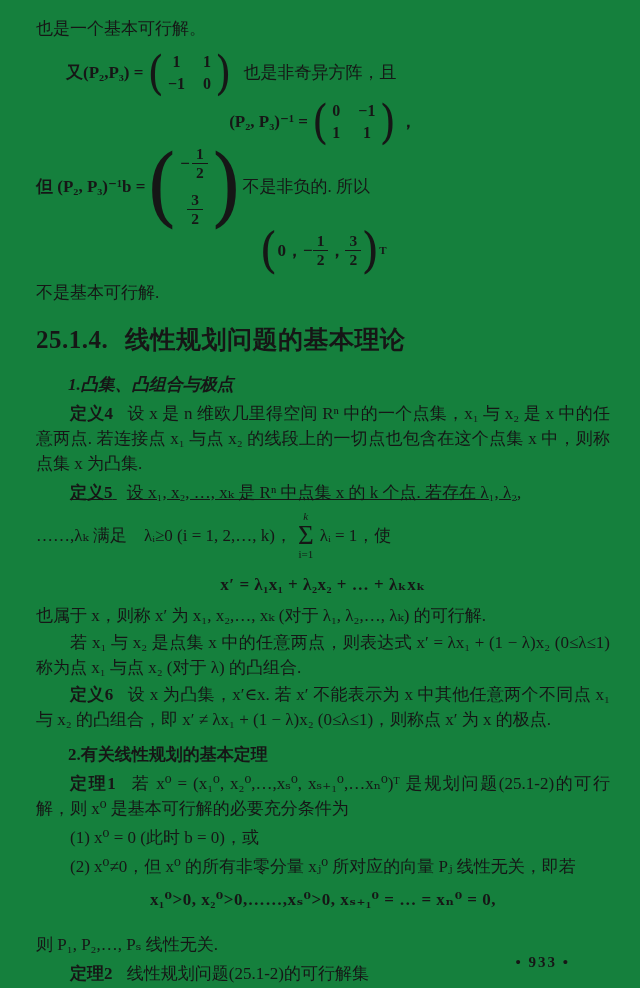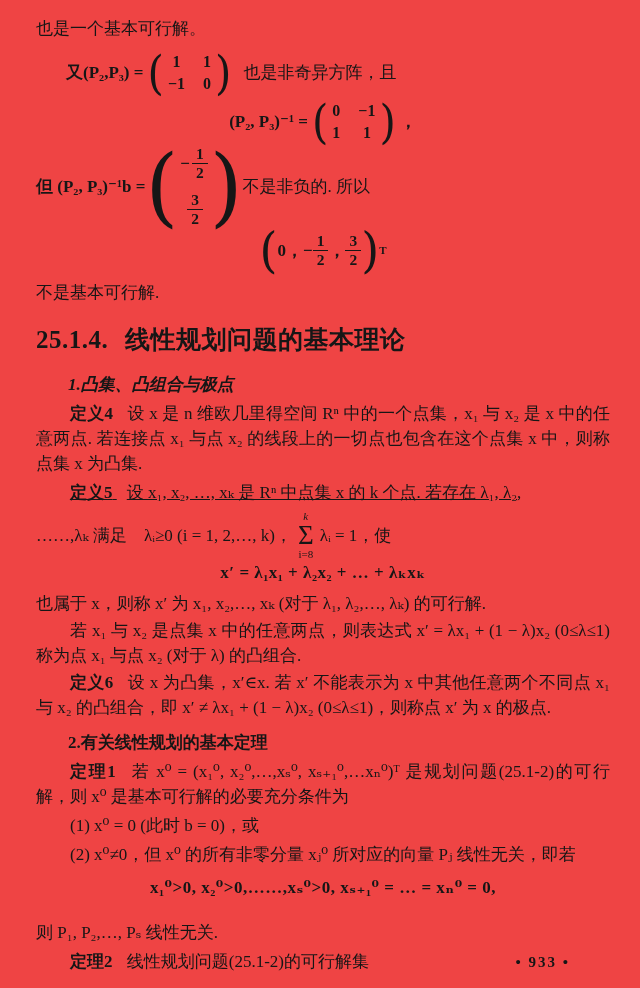--- a/index.html
+++ b/index.html
@@ -1,17 +1,17 @@
 <!DOCTYPE html>
 <html><head>
 <meta charset="utf-8">
 <style>
   html,body{margin:0;padding:0;background:#e8e8e8;}
   .page{
-    width:640px;height:988px;background:#ef4444;color:#161616;
+    width:640px;height:988px;background:#15803d;color:#161616;
     font-family:"Liberation Serif","DejaVu Serif",serif;
     position:relative;overflow:hidden;margin:0 auto;
   }
   .body{padding:16px 30px 0 36px;font-size:17px;line-height:25px;}
   .para{text-align:justify;}
   .indent{text-indent:2em;}
   .b{font-weight:bold;}
   .center{text-align:center;}
   .frow{display:flex;align-items:center;}
   .jcenter{justify-content:center;}
@@ -139,25 +139,25 @@
 
     <div class="para indent" style="margin-top:4px;text-decoration:underline;">
       <span class="b">定义5</span>
       <span style="margin-left:10px;">设 x₁, x₂, …, xₖ 是 Rⁿ 中点集 x 的 k 个点. 若存在 λ₁, λ₂,</span>
     </div>
     <div class="frow" style="margin-top:6px;">
       <span>……,λₖ 满足　λᵢ≥0 (i = 1, 2,…, k)，</span>
       <span class="sigma">
         <span class="top">k</span>
         <span class="sym">Σ</span>
-        <span class="bot">i=8</span>
+        <span class="bot">i=1</span>
       </span>
       <span>λᵢ = 1，使</span>
     </div>
-    <div class="center mathline" style="margin-top:0;">x′ = λ₁x₁ + λ₂x₂ + … + λₖxₖ</div>
+    <div class="center mathline" style="margin-top:12px;">x′ = λ₁x₁ + λ₂x₂ + … + λₖxₖ</div>
     <div class="para" style="margin-top:6px;">也属于 x，则称 x′ 为 x₁, x₂,…, xₖ (对于 λ₁, λ₂,…, λₖ) 的可行解.</div>
 
     <div class="para indent" style="margin-top:2px;">若 x₁ 与 x₂ 是点集 x 中的任意两点，则表达式 x′ = λx₁ + (1 − λ)x₂ (0≤λ≤1) 称为点 x₁ 与点 x₂ (对于 λ) 的凸组合.</div>
 
     <div class="para indent" style="margin-top:2px;">
       <span class="b">定义6</span>
       <span style="margin-left:10px;">设 x 为凸集，x′∈x. 若 x′ 不能表示为 x 中其他任意两个不同点 x₁ 与 x₂ 的凸组合，即 x′ ≠ λx₁ + (1 − λ)x₂ (0≤λ≤1)，则称点 x′ 为 x 的极点.</span>
     </div>
 
     <div class="subhead" style="margin-top:10px;">2.有关线性规划的基本定理</div>

